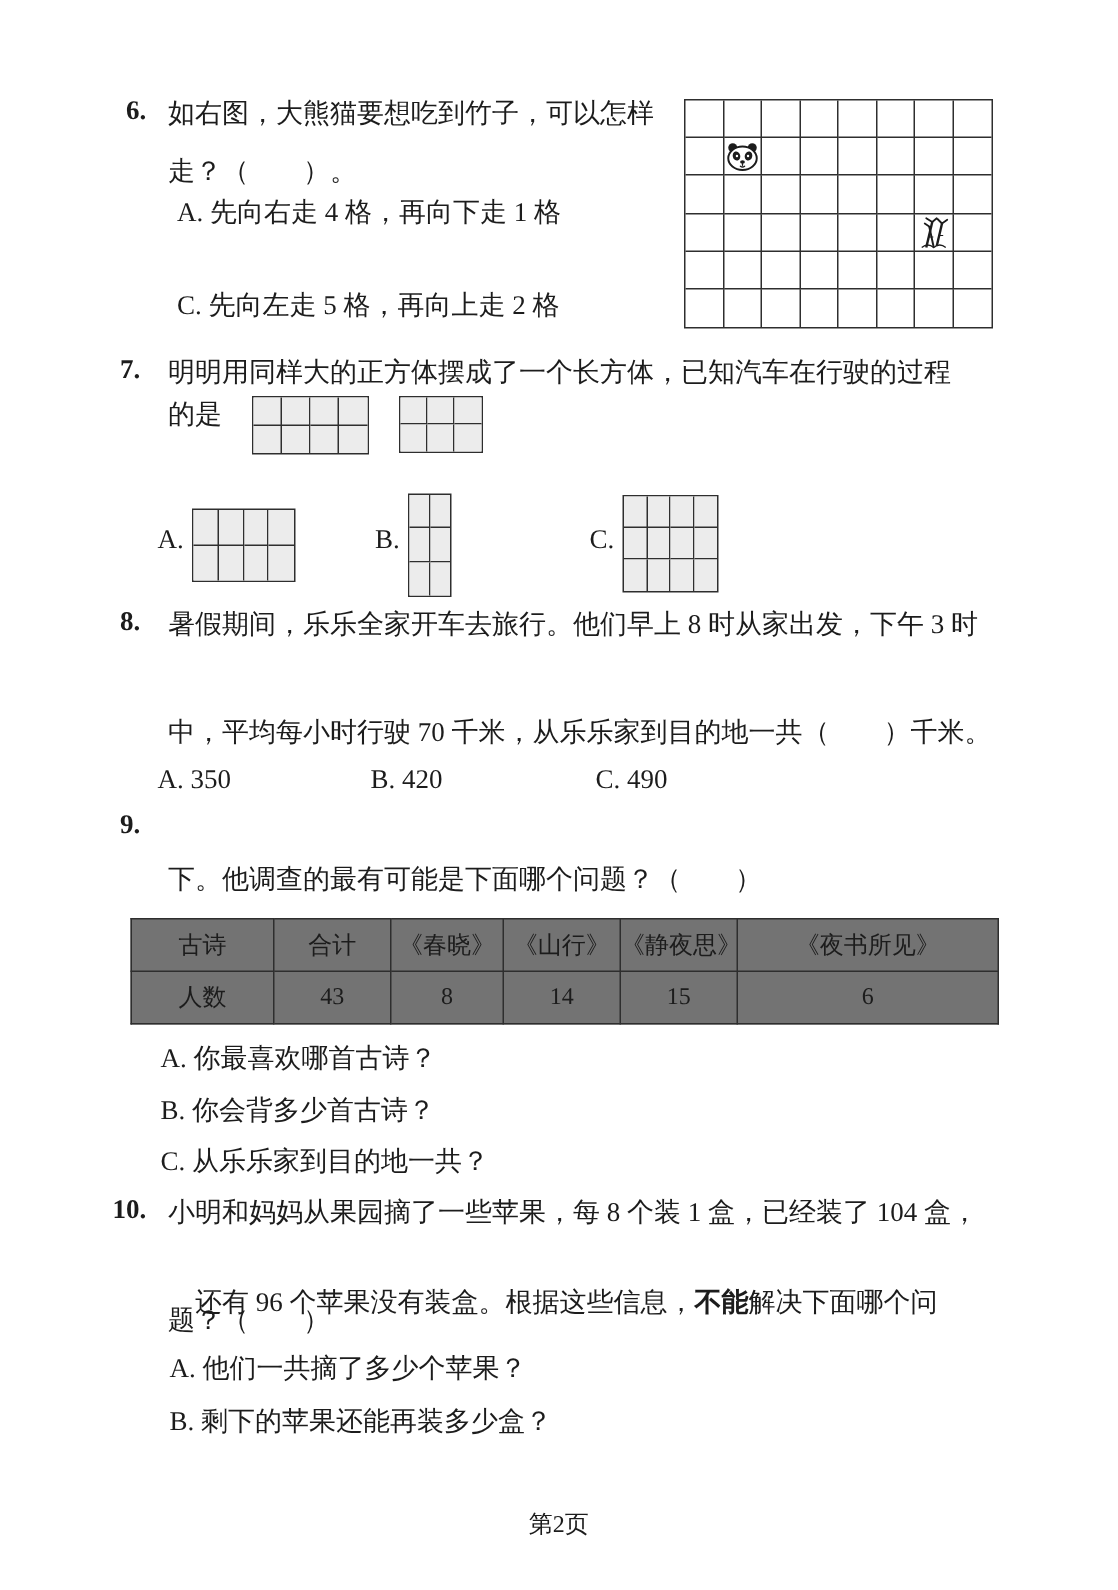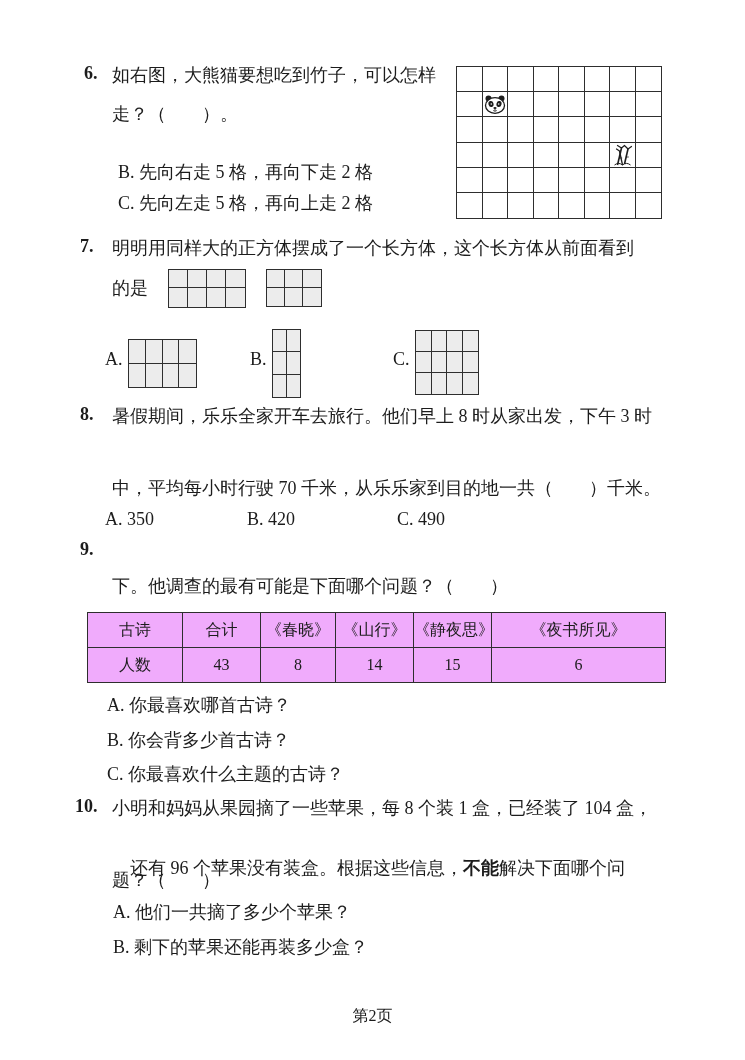--- a/index.html
+++ b/index.html
@@ -16,37 +16,37 @@
   
   .mini-grid{box-sizing:content-box;border:1px solid #2e2e2e;}
   .mini-grid .cell{
     box-sizing:border-box;border-right:1px solid #2e2e2e;border-bottom:1px solid #2e2e2e;
     display:flex;align-items:center;justify-content:center;overflow:hidden;
   }
   .mini-grid .cell.last-col{border-right:none;}
   .mini-grid .cell.last-row{border-bottom:none;}
   .inline-grid{position:relative;flex:0 0 auto;}
   
-  .survey{border-collapse:collapse;table-layout:fixed;background:#f0abfc;}
+  .survey{border-collapse:collapse;table-layout:fixed;background:#737373;}
   .survey td{
     border:1px solid #2e2e2e;text-align:center;vertical-align:middle;
     height:34px;font-size:16px;padding:0;white-space:nowrap;
   }
-  .q7row{display:flex;align-items:center;gap:20px;white-space:pre;}
+  .q7row{display:flex;align-items:flex-start;gap:20px;white-space:pre;}
   .footer{width:100%;text-align:center;font-size:16px;}
 </style>
 </head>
 <body>
 
 <div class="page">
 
   <div class="abs qnum" style="left:84px;top:63px;">6.</div>
   <div class="abs line" style="left:112px;top:63px;">如右图，大熊猫要想吃到竹子，可以怎样</div>
   <div class="abs line" style="left:112px;top:102px;">走？（　　）。</div>
-  <div class="abs line" style="left:118px;top:160px;">B. 先向右走 5 格，再向下走 2 格</div>
+  <div class="abs line" style="left:118px;top:129px;">A. 先向右走 4 格，再向下走 1 格</div>
   <div class="abs line" style="left:118px;top:191px;">C. 先向左走 5 格，再向上走 2 格</div>
   <div class="abs mini-grid" style="left: 456px; top: 66px; display: grid; grid-template-columns: repeat(8, 25.5px); grid-auto-rows: 25.2px;">
       <div class="cell"></div>
       <div class="cell"></div>
       <div class="cell"></div>
       <div class="cell"></div>
       <div class="cell"></div>
       <div class="cell"></div>
       <div class="cell"></div>
       <div class="cell last-col"></div>
@@ -107,21 +107,21 @@
       <div class="cell last-row"></div>
       <div class="cell last-row"></div>
       <div class="cell last-row"></div>
       <div class="cell last-row"></div>
       <div class="cell last-row"></div>
       <div class="cell last-row"></div>
       <div class="cell last-col last-row"></div>
     </div>
 
   <div class="abs qnum" style="left:80px;top:236px;">7.</div>
-  <div class="abs line" style="left:112px;top:236px;">明明用同样大的正方体摆成了一个长方体，这个长方体从前面看到</div>
+  <div class="abs line" style="left:112px;top:236px;">明明用同样大的正方体摆成了一个长方体，已知汽车在行驶的过程</div>
   <div class="abs q7row" style="left:112px;top:264px;height:48px;">
     <span class="line">的是</span>
     <span class="mini-grid inline-grid" style="display: grid; grid-template-columns: repeat(4, 19px); grid-auto-rows: 18.5px;"><div class="cell" style="background: rgb(236, 236, 236);"></div><div class="cell" style="background: rgb(236, 236, 236);"></div><div class="cell" style="background: rgb(236, 236, 236);"></div><div class="cell last-col" style="background: rgb(236, 236, 236);"></div><div class="cell last-row" style="background: rgb(236, 236, 236);"></div><div class="cell last-row" style="background: rgb(236, 236, 236);"></div><div class="cell last-row" style="background: rgb(236, 236, 236);"></div><div class="cell last-col last-row" style="background: rgb(236, 236, 236);"></div></span>
     <span class="mini-grid inline-grid" style="display: grid; grid-template-columns: repeat(3, 18px); grid-auto-rows: 18px;"><div class="cell" style="background: rgb(236, 236, 236);"></div><div class="cell" style="background: rgb(236, 236, 236);"></div><div class="cell last-col" style="background: rgb(236, 236, 236);"></div><div class="cell last-row" style="background: rgb(236, 236, 236);"></div><div class="cell last-row" style="background: rgb(236, 236, 236);"></div><div class="cell last-col last-row" style="background: rgb(236, 236, 236);"></div></span>
   </div>
   <div class="abs line" style="left:105px;top:347px;">A.</div>
   <div class="abs mini-grid" style="left: 128px; top: 339px; display: grid; grid-template-columns: repeat(4, 16.8px); grid-auto-rows: 23.5px;">
       <div class="cell" style="background: rgb(236, 236, 236);"></div>
       <div class="cell" style="background: rgb(236, 236, 236);"></div>
       <div class="cell" style="background: rgb(236, 236, 236);"></div>
@@ -188,21 +188,21 @@
       <td>43</td>
       <td>8</td>
       <td>14</td>
       <td>15</td>
       <td>6</td>
     </tr>
   </tbody>
     </table>
   <div class="abs line" style="left:107px;top:693px;text-align:right;">A. 你最喜欢哪首古诗？</div>
   <div class="abs line" style="left:107px;top:728px;">B. 你会背多少首古诗？</div>
-  <div class="abs line" style="left:107px;top:762px;">C. 你最喜欢什么主题的古诗？</div>
+  <div class="abs line" style="left:107px;top:762px;">C. 从乐乐家到目的地一共？</div>
 
   <div class="abs qnum" style="left:75px;top:796px;">10.</div>
   <div class="abs line" style="left:112px;top:796px;">小明和妈妈从果园摘了一些苹果，每 8 个装 1 盒，已经装了 104 盒，</div>
   <div class="abs line" style="left:112px;top:832px;">
     <span>还有 96 个苹果没有装盒。根据这些信息，</span><span class="em">不能</span><span>解决下面哪个问</span>
   </div>
   <div class="abs line" style="left:112px;top:868px;">题？（　　）</div>
   <div class="abs line" style="left:113px;top:900px;">A. 他们一共摘了多少个苹果？</div>
   <div class="abs line" style="left:113px;top:935px;">B. 剩下的苹果还能再装多少盒？</div>
 

